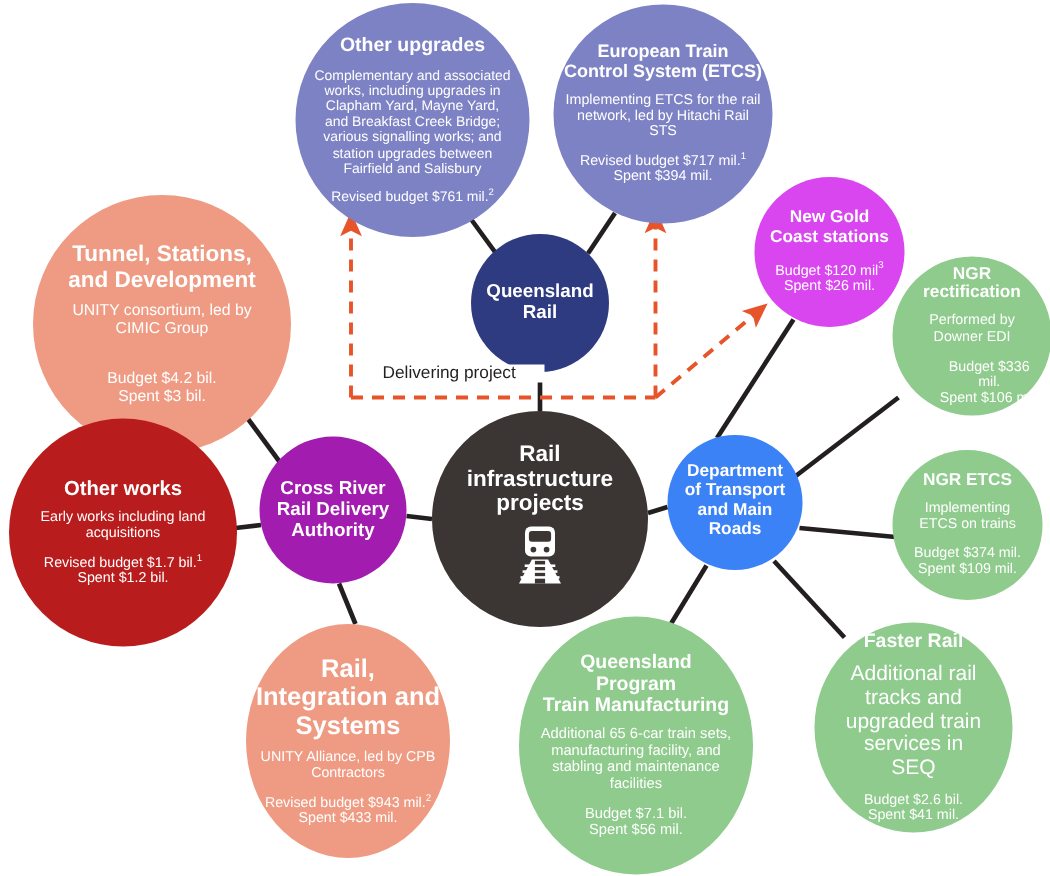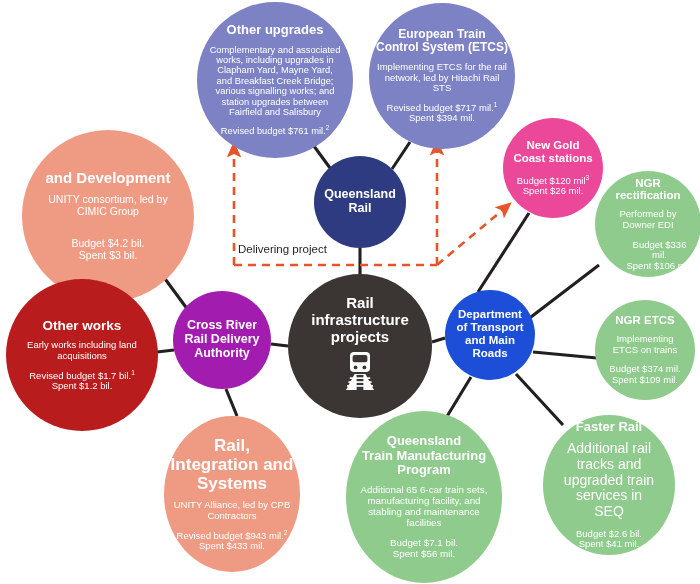--- a/index.html
+++ b/index.html
@@ -58,21 +58,21 @@
   .train-icon {
     margin-top: 3px;
   }
   .legend-label {
     position: absolute;
     z-index: 4;
     color: #231f20;
     font-size: 11.5px;
     font-family: "Liberation Sans", sans-serif;
     background: #ffffff;
-    padding: 0 2px;
+    padding: 0 19px;
     white-space: nowrap;
   }
 </style>
 </head>
 <body>
 
 <div id="canvas">
 
   <svg id="edges" viewBox="0 0 700 584" xmlns="http://www.w3.org/2000/svg">
     <defs>
@@ -128,30 +128,31 @@
           <div>Rail Delivery</div>
           <div>Authority</div>
         </div>
       </div>
       <div class="node" id="n-qr" style="left: 314px; top: 156px; width: 92px; height: 92px; background: rgb(46, 59, 128);">
         <div class="n-title" style="font-size: 12.5px;">
           <div>Queensland</div>
           <div>Rail</div>
         </div>
       </div>
-      <div class="node" id="n-tmr" style="left: 445px; top: 290px; width: 90px; height: 90px; background: #1d4ed8;">
+      <div class="node" id="n-tmr" style="left: 445px; top: 290px; width: 90px; height: 90px; background: #3b82f6;">
         <div class="n-title" style="font-size: 11.5px;">
           <div>Department</div>
           <div>of Transport</div>
           <div>and Main</div>
           <div>Roads</div>
         </div>
       </div>
       <div class="node" id="n-tunnel" style="left: 22px; top: 130px; width: 172px; height: 172px; background: rgb(239, 155, 131);">
         <div class="n-title" style="font-size: 15px;">
+          <div>Tunnel, Stations,</div>
           <div>and Development</div>
         </div>
         <div style="height: 5px;"></div>
         <div class="n-desc" style="font-size: 10.5px;">
           <div>UNITY consortium, led by</div>
           <div>CIMIC Group</div>
         </div>
         <div style="height: 9px;"></div>
         <div class="n-fig" style="font-size: 10.5px; margin-top: 12px;">
           <div>Budget $4.2 bil.</div>
@@ -217,21 +218,21 @@
         <div class="n-desc" style="font-size: 9.5px;">
           <div>Implementing ETCS for the rail</div>
           <div>network, led by Hitachi Rail STS</div>
         </div>
         <div style="height: 9px;"></div>
         <div class="n-fig" style="font-size: 9.5px;">
           <div>Revised budget $717 mil.<span class="sup">1</span></div>
           <div>Spent $394 mil.</div>
         </div>
       </div>
-      <div class="node" id="n-gold-coast" style="left: 503px; top: 118px; width: 100px; height: 100px; background: #ec4899;">
+      <div class="node" id="n-gold-coast" style="left: 503px; top: 118px; width: 100px; height: 100px; background: #d946ef;">
         <div class="n-title" style="font-size: 11.5px;">
           <div>New Gold</div>
           <div>Coast stations</div>
         </div>
         <div style="height: 9px;"></div>
         <div class="n-fig" style="font-size: 9.5px;">
           <div>Budget $120 mil<span class="sup">3</span></div>
           <div>Spent $26 mil.</div>
         </div>
       </div>
@@ -278,22 +279,22 @@
         </div>
         <div style="height: 9px;"></div>
         <div class="n-fig" style="font-size: 9.5px;">
           <div>Budget $2.6 bil.</div>
           <div>Spent $41 mil.</div>
         </div>
       </div>
       <div class="node" id="n-qtmp" style="left: 346px; top: 411px; width: 156px; height: 172px; background: rgb(142, 203, 140);">
         <div class="n-title" style="font-size: 13px;">
           <div>Queensland</div>
+          <div>Program</div>
           <div>Train Manufacturing</div>
-          <div>Program</div>
         </div>
         <div style="height: 5px;"></div>
         <div class="n-desc" style="font-size: 9.8px;">
           <div>Additional 65 6-car train sets,</div>
           <div>manufacturing facility, and</div>
           <div>stabling and maintenance</div>
           <div>facilities</div>
         </div>
         <div style="height: 9px;"></div>
         <div class="n-fig" style="font-size: 9.8px;">

